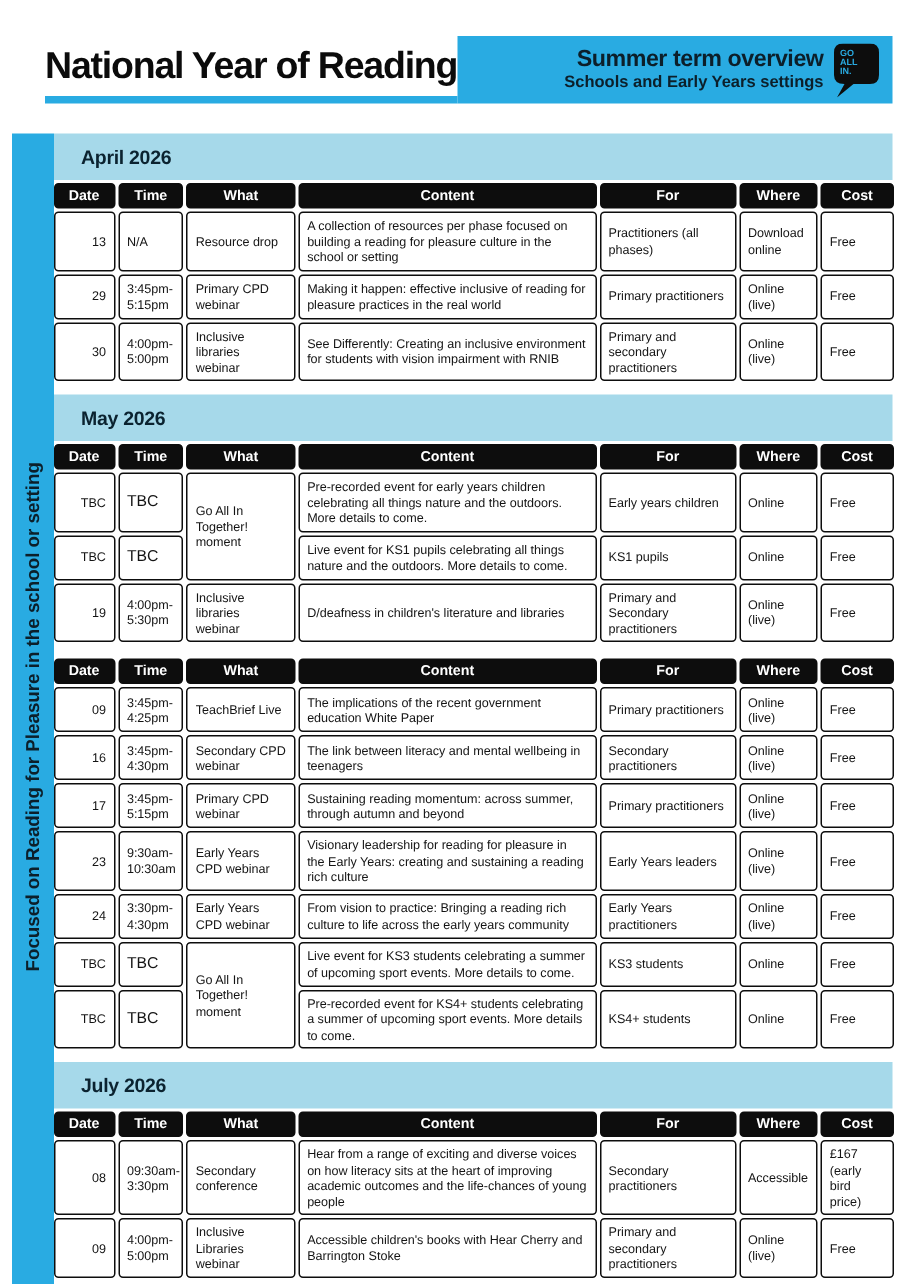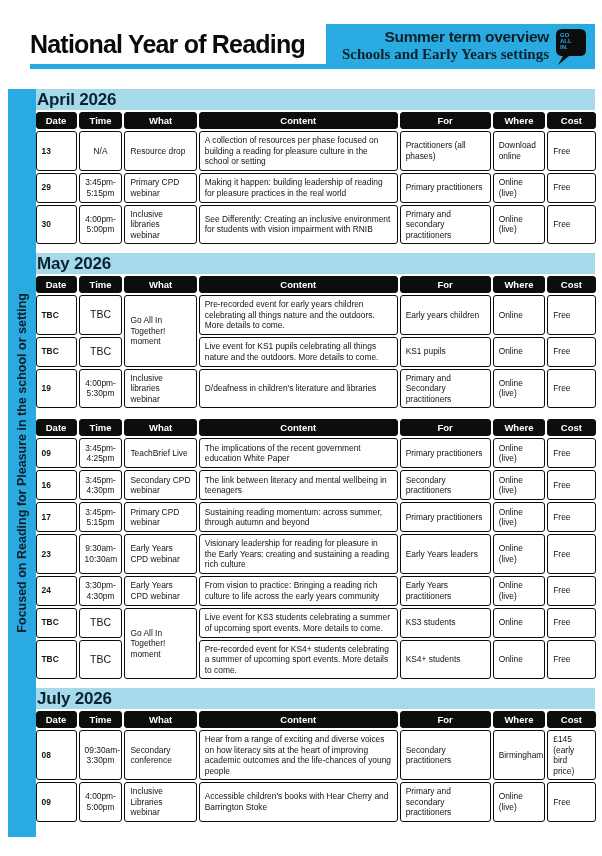--- a/index.html
+++ b/index.html
@@ -13,51 +13,51 @@
   .page{
     width:602px;height:856px;position:relative;overflow:hidden;background:#fff;
     font-family:"Liberation Sans","DejaVu Sans",sans-serif;color:var(--ink);
   }
   
   .header{display:flex;align-items:flex-end;margin:24px 7px 0 30px;}
   .title-block{flex:1;min-width:0;}
   .page-title{font-size:25px;font-weight:800;letter-spacing:-0.8px;margin:0;color:#0b0b0b;white-space:nowrap;}
   .title-underline{height:5px;background:var(--cyan);margin-top:5px;}
   .overview-box{
-    width:269px;height:45px;background:var(--cyan);flex:0 0 auto;
+    width:290px;height:45px;background:var(--cyan);flex:0 0 auto;
     display:flex;align-items:center;justify-content:flex-end;gap:7px;padding:19px 9px;
   }
   .overview-text{text-align:right;color:var(--navy);min-width:0;}
   .overview-title{font-size:15.5px;font-weight:800;letter-spacing:-0.3px;line-height:1.1;white-space:nowrap;}
-  .overview-subtitle{font-family:Liberation Serif, serif;font-size:15px;font-weight:700;line-height:1.3;white-space:nowrap;}
+  .overview-subtitle{font-family:Liberation Sans, sans-serif;font-size:11px;font-weight:700;line-height:1.3;white-space:nowrap;}
   .logo{flex:0 0 auto;width:30px;height:36px;position:relative;}
   
   .content{display:flex;margin:20px 7px 0 8px;align-items:stretch;}
   .side-strip{width:28px;background:var(--cyan);flex:0 0 auto;display:flex;align-items:center;justify-content:center;}
   .side-strip span{
     writing-mode:vertical-rl;transform:rotate(180deg);
     font-size:12.5px;font-weight:700;color:var(--navy);white-space:nowrap;letter-spacing:0;
   }
   .months{flex:1;min-width:0;}
   .month{margin-bottom:7px;}
   .month:last-child{margin-bottom:13px;}
-  .month-bar{background:var(--pale);height:21px;display:flex;align-items:center;padding-left:1px;
-    font-size:17px;font-weight:800;color:#0b2330;letter-spacing:-0.2px;}
+  .month-bar{background:var(--pale);height:31px;display:flex;align-items:center;padding-left:18px;
+    font-size:13px;font-weight:800;color:#0b2330;letter-spacing:-0.2px;}
   table.events{width:calc(100% + 5px);margin:0 -2.5px;border-collapse:separate;border-spacing:2.5px;table-layout:fixed;}
   table.events th{
     background:var(--ink);border:1.5px solid var(--ink);border-radius:3px;color:#fff;
     font-size:9.5px;font-weight:700;padding:2px 1px;height:14px;
   }
   table.events td{
     border:1.5px solid var(--ink);border-radius:3px;background:#fff;
     font-size:8.4px;line-height:1.25;padding:3px 5px;vertical-align:middle;color:#141414;
     overflow:hidden;height:30px;
   }
-  td.cell-date{font-size:13px;font-weight:700;text-align:left;padding:2px 1px;letter-spacing:0;}
-  td.cell-time{text-align:center;padding:3px 2px;}
+  td.cell-date{font-size:13px;font-weight:400;text-align:right;padding:2px 1px;letter-spacing:0;}
+  td.cell-time{text-align:left;padding:3px 2px;}
   td.cell-time.tbc{font-size:10.5px;}
 </style>
 </head>
 <body>
 
 <div class="page">
 
   <div class="header">
     <div class="title-block">
       <h1 class="page-title">National Year of Reading</h1>
@@ -114,21 +114,21 @@
                 <td class="cell-what">Resource drop</td>
                 <td class="cell-content">A collection of resources per phase focused on building a reading for pleasure culture in the school or setting</td>
                 <td class="cell-for">Practitioners (all phases)</td>
                 <td class="cell-where">Download online</td>
                 <td class="cell-cost">Free</td>
               </tr>
               <tr>
                 <td class="cell-date">29</td>
                 <td class="cell-time">3:45pm-5:15pm</td>
                 <td class="cell-what">Primary CPD webinar</td>
-                <td class="cell-content">Making it happen: building leadership of reading for pleasure practices in the real world</td>
+                <td class="cell-content">Making it happen: effective inclusive of reading for pleasure practices in the real world</td>
                 <td class="cell-for">Primary practitioners</td>
                 <td class="cell-where">Online (live)</td>
                 <td class="cell-cost">Free</td>
               </tr>
               <tr>
                 <td class="cell-date">30</td>
                 <td class="cell-time">4:00pm-5:00pm</td>
                 <td class="cell-what">Inclusive libraries webinar</td>
                 <td class="cell-content">See Differently: Creating an inclusive environment for students with vision impairment with RNIB</td>
                 <td class="cell-for">Primary and secondary practitioners</td>
@@ -302,22 +302,22 @@
                 <th>Cost</th>
               </tr>
             </thead>
             <tbody>
               <tr>
                 <td class="cell-date">08</td>
                 <td class="cell-time">09:30am-3:30pm</td>
                 <td class="cell-what">Secondary conference</td>
                 <td class="cell-content">Hear from a range of exciting and diverse voices on how literacy sits at the heart of improving academic outcomes and the life-chances of young people</td>
                 <td class="cell-for">Secondary practitioners</td>
-                <td class="cell-where">Birmingham</td>
-                <td class="cell-cost">£145 (early bird price)</td>
+                <td class="cell-where">Accessible</td>
+                <td class="cell-cost">£167 (early bird price)</td>
               </tr>
               <tr>
                 <td class="cell-date">09</td>
                 <td class="cell-time">4:00pm-5:00pm</td>
                 <td class="cell-what">Inclusive Libraries webinar</td>
                 <td class="cell-content">Accessible children's books with Hear Cherry and Barrington Stoke</td>
                 <td class="cell-for">Primary and secondary practitioners</td>
                 <td class="cell-where">Online (live)</td>
                 <td class="cell-cost">Free</td>
               </tr>

